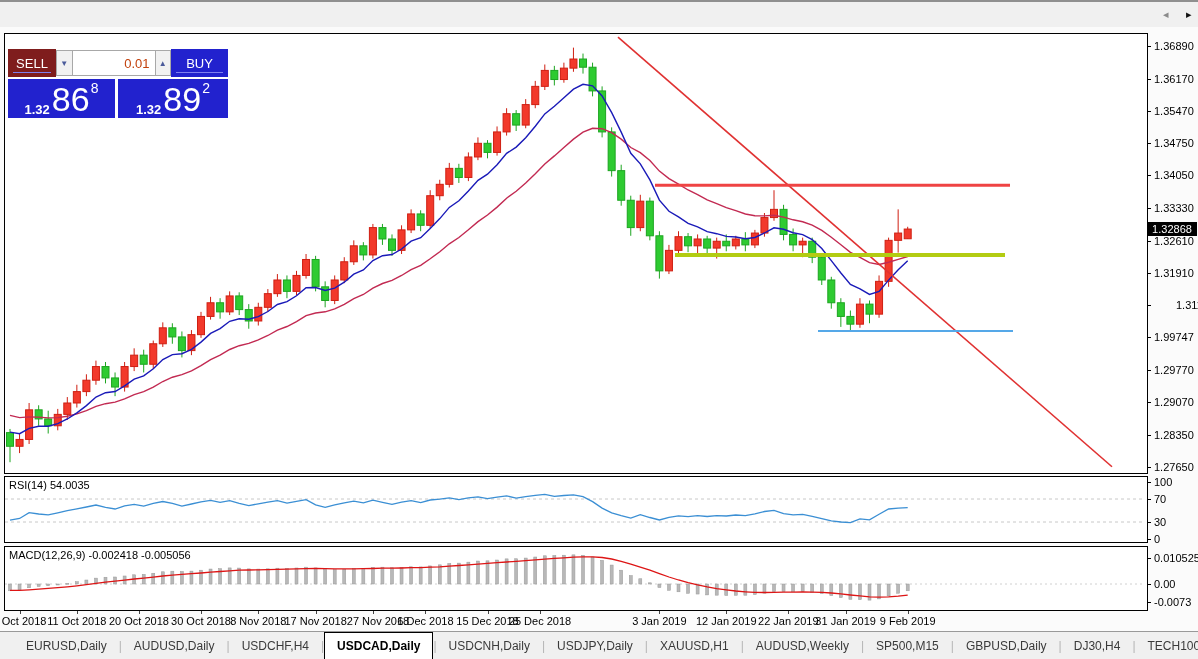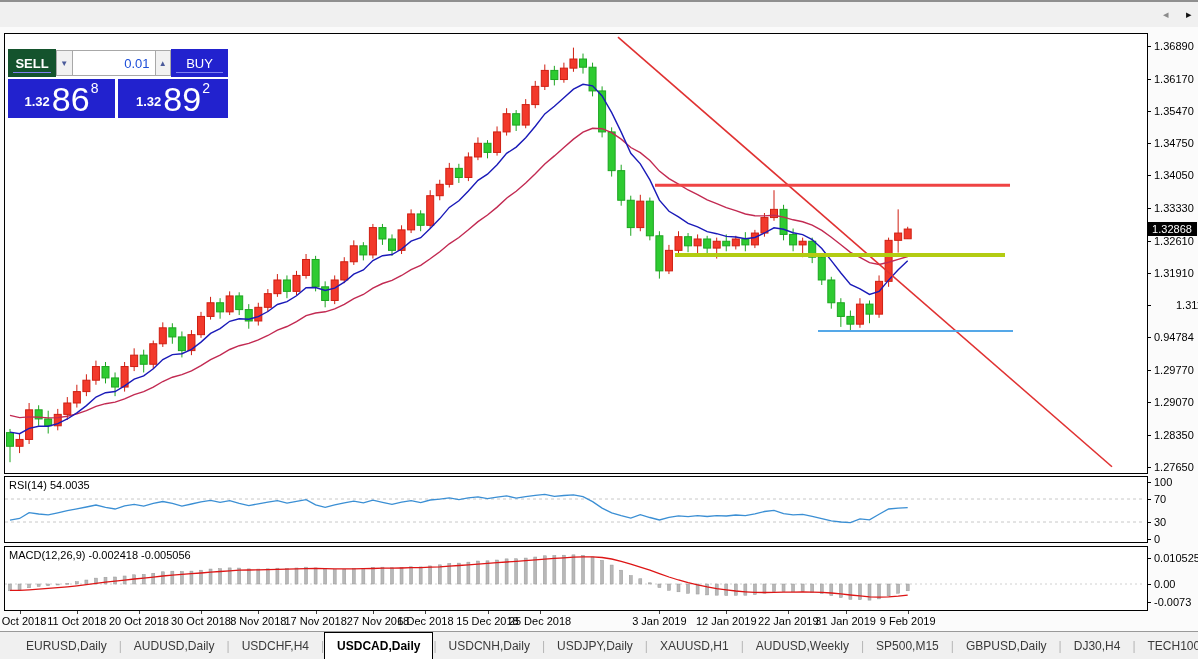--- a/index.html
+++ b/index.html
@@ -26,27 +26,27 @@
   .order-panel{position:absolute;left:8px;top:49px;width:220px;z-index:6;}
   .op-row1{display:flex;height:28px;}
   .op-btn{position:relative;color:#fff;font-size:13px;display:flex;align-items:center;justify-content:center;cursor:pointer;}
   .op-btn:after{content:"";position:absolute;left:5px;right:5px;bottom:4px;height:1px;background:#8080ef;}
   #sell-btn{width:48px;}
   #buy-btn{width:57px;}
   .lot-group{display:flex;width:115px;height:26px;margin-top:1px;}
   .spin{width:18px;background:#f1f1f1;border:1px solid #a8a8a8;font-size:8px;color:#4a5a9a;
         display:flex;align-items:center;justify-content:center;cursor:pointer;}
   .lot-field{width:77px;border:1px solid #a8a8a8;border-left:none;border-right:none;
-             font-size:13px;text-align:right;padding:0 5px 0 0;outline:none;color:#1d4ed8;background:#fff;
+             font-size:13px;text-align:right;padding:0 5px 0 0;outline:none;color:#c2410c;background:#fff;
              font-family:"Liberation Sans",sans-serif;}
   .op-row2{display:flex;margin-top:2px;height:39px;}
   .price-box{color:#fff;display:flex;align-items:flex-end;justify-content:center;padding-bottom:1px;cursor:pointer;}
   #sell-box{width:107px;margin-right:3px;}
   #buy-box{width:110px;}
-  .pb-small{font-size:13px;font-weight:700;margin:0 2px 8px 0;}
+  .pb-small{font-size:13px;font-weight:700;margin:0 2px 0 0;}
   .pb-big{font-size:34px;line-height:36px;font-weight:400;}
   .pb-sup{font-size:14px;margin:1px 0 0 1px;align-self:flex-start;}
   
   .axis-label{position:absolute;left:1154px;font-size:11px;color:#000;transform:translateY(-50%);white-space:nowrap;}
   .axis-tick{position:absolute;left:1147px;width:4px;height:1px;background:#000;}
   .price-badge{position:absolute;left:1147px;top:222px;width:50px;height:14px;background:#000;color:#fff;
                font-size:11px;display:flex;align-items:center;justify-content:center;}
   
   .date-axis{position:absolute;left:0;top:611px;width:1147px;height:20px;}
   .date-label{position:absolute;top:4px;font-size:11px;color:#000;transform:translateX(-50%);white-space:nowrap;}
@@ -269,21 +269,21 @@
         <line x1="613" y1="3.157175398632859" x2="1107" y2="432.76993166286996" stroke="#e03232" stroke-width="1.6"></line>
         <line x1="650" y1="151.22095671981725" x2="1005" y2="151.22095671981725" stroke="#ef4343" stroke-width="3"></line>
         <line x1="670" y1="220.92482915717528" x2="1000" y2="220.92482915717528" stroke="#b3cc12" stroke-width="4"></line>
         <line x1="813" y1="297.0068337129837" x2="1008" y2="297.0068337129837" stroke="#55a8e8" stroke-width="2"></line>
       </svg>
   </div>
 
 
   <div class="order-panel">
     <div class="op-row1">
-      <div class="op-btn" id="sell-btn" style="background: #14532d; font-weight: bold;">SELL</div>
+      <div class="op-btn" id="sell-btn" style="background: #7f1d1d;">SELL</div>
       <div class="lot-group">
         <div class="spin">
             <span>▼</span>
           </div>
         <input class="lot-field" value="0.01" style="">
         <div class="spin">
             <span>▲</span>
           </div>
       </div>
       <div class="op-btn" id="buy-btn" style="background: rgb(34, 34, 206);">BUY</div>
@@ -492,21 +492,21 @@
     <div class="axis-label" style="top: 175.198px;">1.34050</div>
     <div class="axis-tick" style="top: 208px;"></div>
     <div class="axis-label" style="top: 208px;">1.33330</div>
     <div class="axis-tick" style="top: 240.802px;"></div>
     <div class="axis-label" style="top: 240.802px;">1.32610</div>
     <div class="axis-tick" style="top: 272.692px;"></div>
     <div class="axis-label" style="top: 272.692px;">1.31910</div>
     <div class="axis-tick" style="top: 305.494px;"></div>
     <div class="axis-label" style="top: 305.494px; margin-left: 22px;">1.31190</div>
     <div class="axis-tick" style="top: 337.385px;"></div>
-    <div class="axis-label" style="top: 337.385px;">0.94784</div>
+    <div class="axis-label" style="top: 337.385px;">1.99747</div>
     <div class="axis-tick" style="top: 370.187px;"></div>
     <div class="axis-label" style="top: 370.187px;">1.29770</div>
     <div class="axis-tick" style="top: 402.077px;"></div>
     <div class="axis-label" style="top: 402.077px;">1.29070</div>
     <div class="axis-tick" style="top: 434.879px;"></div>
     <div class="axis-label" style="top: 434.879px;">1.28350</div>
     <div class="axis-tick" style="top: 466.77px;"></div>
     <div class="axis-label" style="top: 466.77px;">1.27650</div>
     <div class="axis-tick" style="top: 481.75px;"></div>
     <div class="axis-label" style="top: 481.75px;">100</div>

